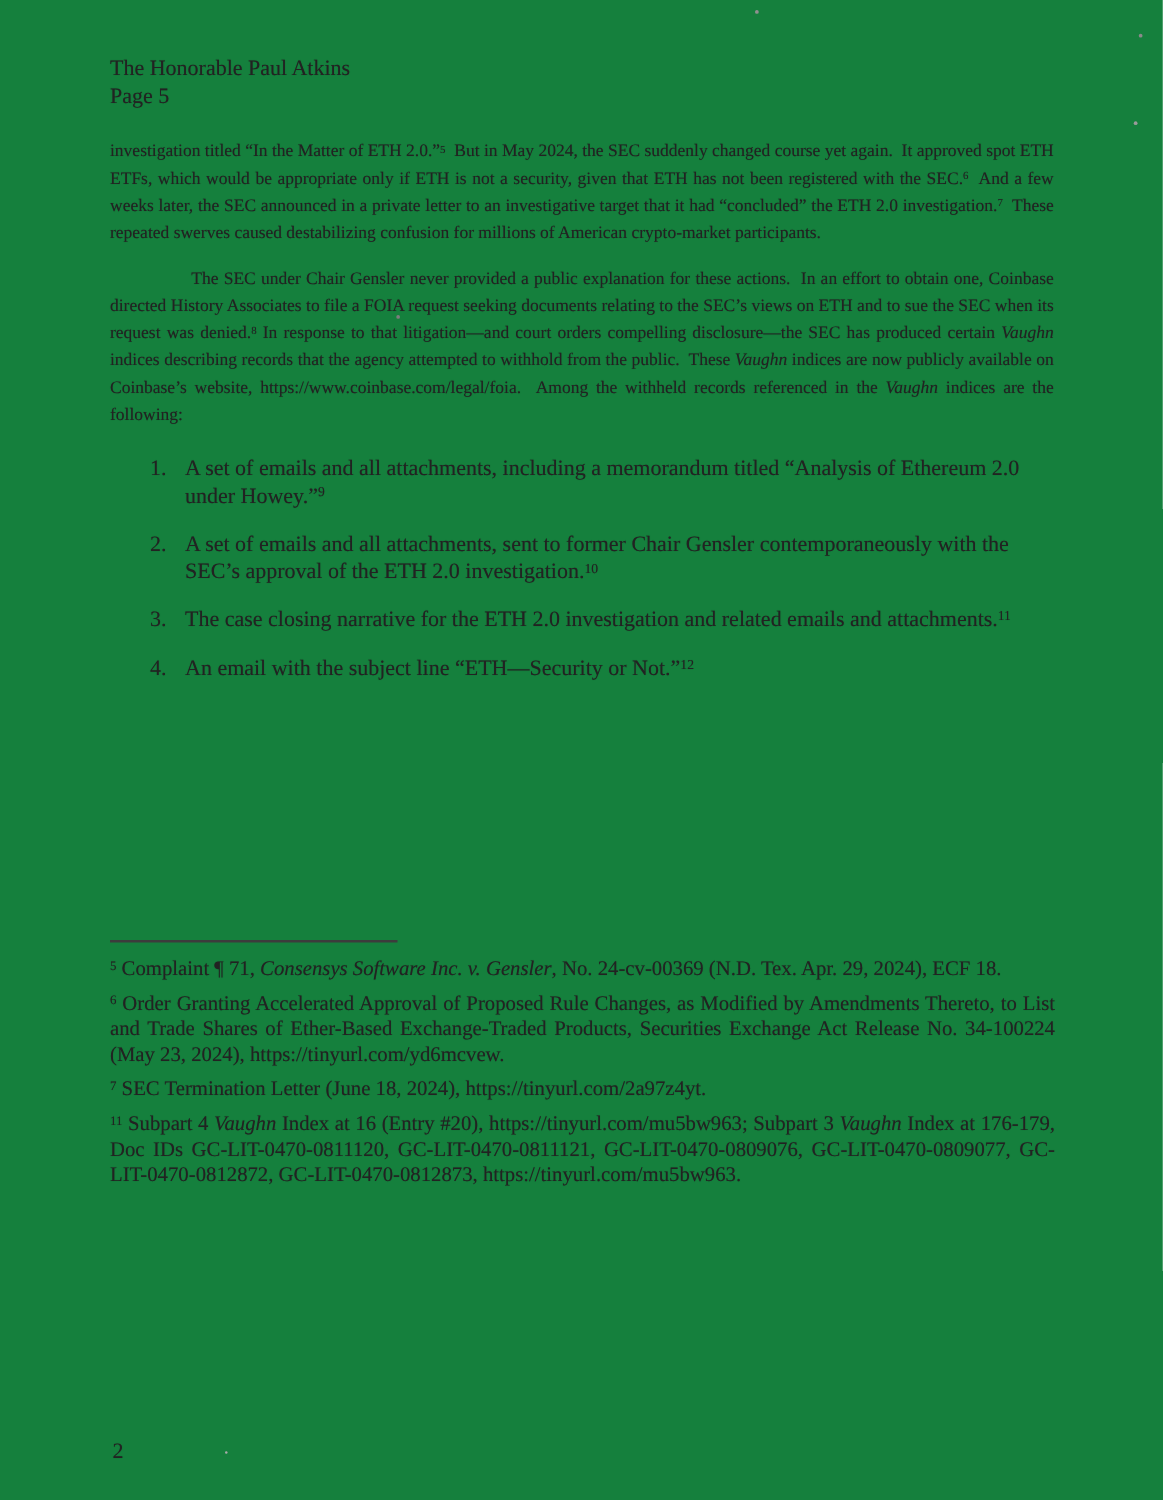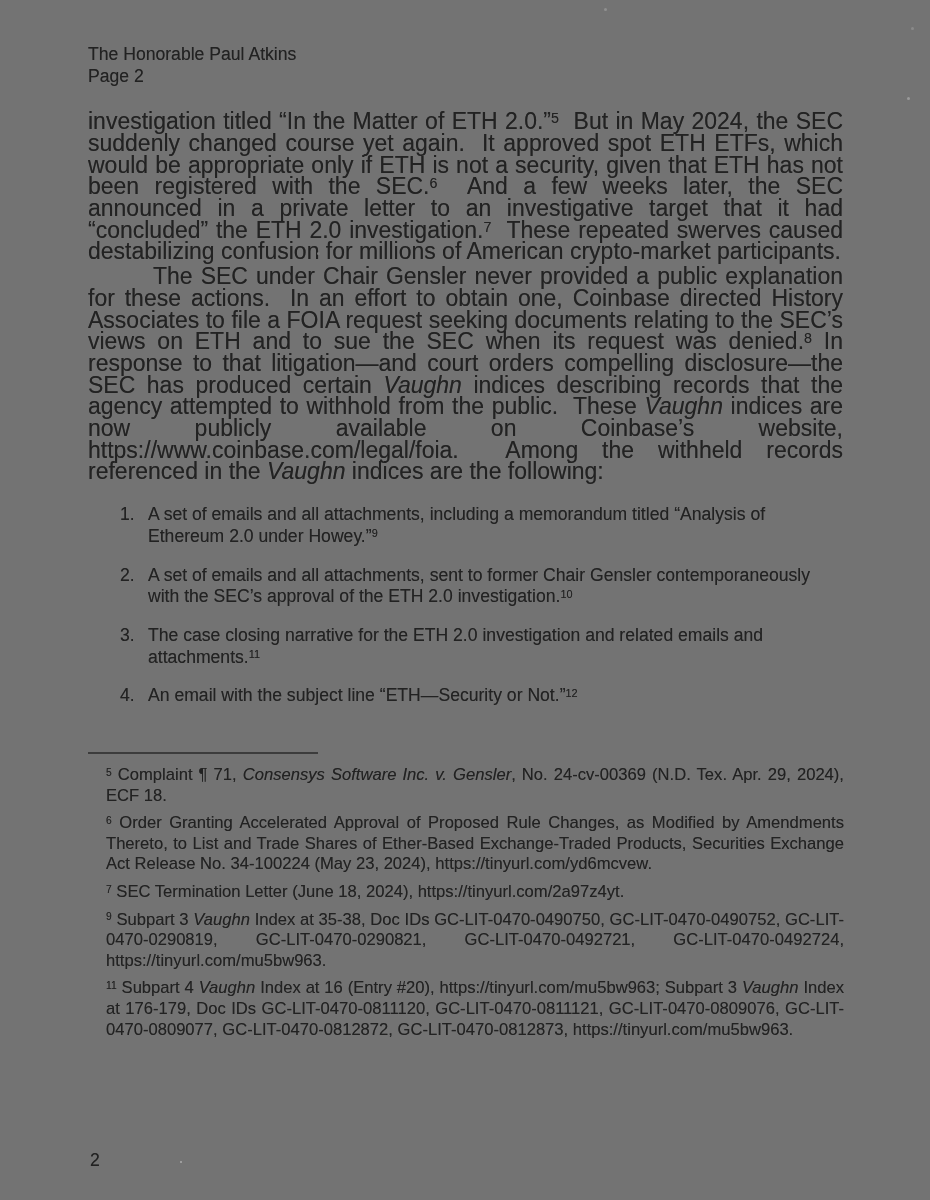--- a/index.html
+++ b/index.html
@@ -1,55 +1,55 @@
 <!DOCTYPE html>
 <html><head>
 <meta charset="utf-8">
 <style>
   html, body { margin: 0; padding: 0; }
   body { width: 930px; height: 1200px; background: #ffffff; }
   .page {
     position: relative; width: 930px; height: 1200px;
-    background: #737373; overflow: hidden;
-    font-family: Liberation Sans, sans-serif;
+    background: #15803d; overflow: hidden;
+    font-family: Liberation Serif, serif;
     color: #222; text-shadow: 0 0 0.6px rgba(30,30,30,0.45);
   }
   .content { position: absolute; left: 88px; top: 44px; width: 755px; }
   .header-block { font-size: 17.6px; line-height: 21.6px; }
   .header-block div { white-space: nowrap; }
-  .body-para { font-size: 23px; line-height: 21.7px; text-align: justify; margin: 0; }
+  .body-para { font-size: 14px; line-height: 21.7px; text-align: justify; margin: 0; }
   .p1 { margin-top: 24px; }
-  .p2 { margin-top: 3px; text-indent: 65px; }
+  .p2 { margin-top: 15px; text-indent: 65px; }
   .num-list { margin: 21px 0 0 32px; }
   .list-item { display: flex; font-size: 17.6px; line-height: 21.7px; margin-bottom: 17px; }
   .li-num { width: 28px; flex: none; }
   .li-text { flex: 1; }
   .footnotes { position: absolute; left: 88px; top: 752px; width: 756px; }
   .fn-sep { width: 230px; border-top: 2px solid #3c3c3c; margin-bottom: 11px; }
-  .footnote { font-size: 16.6px; line-height: 20.6px; text-align: justify; margin-bottom: 7px; margin-left: 18px; }
+  .footnote { font-size: 16.6px; line-height: 20.6px; text-align: justify; margin-bottom: 7px; }
   sup { font-size: 0.62em; line-height: 0; position: relative; top: -0.42em; vertical-align: baseline; }
   i { font-style: italic; }
   .page-number { position: absolute; left: 90px; top: 1150px; font-size: 17.6px; }
   .speck { position: absolute; border-radius: 50%; }
   .s1 { left: 604px; top: 8px;   width: 3px; height: 3px; background: #909090; }
   .s2 { left: 911px; top: 27px;  width: 3px; height: 3px; background: #8a8a8a; }
   .s3 { left: 907px; top: 97px;  width: 3px; height: 3px; background: #9a9a9a; }
   .s4 { left: 317px; top: 252px; width: 3px; height: 3px; background: #7d7d7d; }
   .s5 { left: 180px; top: 1161px; width: 2px; height: 2px; background: #ababab; }
 </style>
 </head>
 <body>
 
 <div class="page">
 
   <div class="content">
 
     <div class="header-block">
       <div>The Honorable Paul Atkins</div>
-      <div>Page 2</div>
+      <div>Page 5</div>
     </div>
 
     <p class="body-para p1"><span>investigation titled “In the Matter of ETH 2.0.”</span><sup>5</sup><span>&nbsp; But in May 2024, the SEC suddenly changed course yet again.&nbsp; It approved spot ETH ETFs, which would be appropriate only if ETH is not a security, given that ETH has not been registered with the SEC.</span><sup>6</sup><span>&nbsp; And a few weeks later, the SEC announced in a private letter to an investigative target that it had “concluded” the ETH 2.0 investigation.</span><sup>7</sup><span>&nbsp; These repeated swerves caused destabilizing confusion for millions of American crypto-market participants.</span></p>
 
     <p class="body-para p2"><span>The SEC under Chair Gensler never provided a public explanation for these actions.&nbsp; In an effort to obtain one, Coinbase directed History Associates to file a FOIA request seeking documents relating to the SEC’s views on ETH and to sue the SEC when its request was denied.</span><sup>8</sup><span> In response to that litigation—and court orders compelling disclosure—the SEC has produced certain </span><i>Vaughn</i><span> indices describing records that the agency attempted to withhold from the public.&nbsp; These </span><i>Vaughn</i><span> indices are now publicly available on Coinbase’s website, https://www.coinbase.com/legal/foia.&nbsp; Among the withheld records referenced in the </span><i>Vaughn</i><span> indices are the following:</span></p>
 
     <div class="num-list">
 
       <div class="list-item">
         <span class="li-num">1.</span>
@@ -72,21 +72,20 @@
       </div>
 
     </div>
   </div>
 
   <div class="footnotes">
     <div class="fn-sep"></div>
     <div class="footnote"><sup>5</sup><span> Complaint ¶ 71, </span><i>Consensys Software Inc. v. Gensler</i><span>, No. 24-cv-00369 (N.D. Tex. Apr. 29, 2024), ECF 18.</span></div>
     <div class="footnote"><sup>6</sup><span> Order Granting Accelerated Approval of Proposed Rule Changes, as Modified by Amendments Thereto, to List and Trade Shares of Ether-Based Exchange-Traded Products, Securities Exchange Act Release No. 34-100224 (May 23, 2024), https://tinyurl.com/yd6mcvew.</span></div>
     <div class="footnote"><sup>7</sup><span> SEC Termination Letter (June 18, 2024), https://tinyurl.com/2a97z4yt.</span></div>
-    <div class="footnote"><sup>9</sup><span> Subpart 3 </span><i>Vaughn</i><span> Index at 35-38, Doc IDs GC-LIT-0470-0490750, GC-LIT-0470-0490752, GC-LIT-0470-0290819, GC-LIT-0470-0290821, GC-LIT-0470-0492721, GC-LIT-0470-0492724, https://tinyurl.com/mu5bw963.</span></div>
     <div class="footnote"><sup>11</sup><span> Subpart 4 </span><i>Vaughn</i><span> Index at 16 (Entry #20), https://tinyurl.com/mu5bw963; Subpart 3 </span><i>Vaughn</i><span> Index at 176-179, Doc IDs GC-LIT-0470-0811120, GC-LIT-0470-0811121, GC-LIT-0470-0809076, GC-LIT-0470-0809077, GC-LIT-0470-0812872, GC-LIT-0470-0812873, https://tinyurl.com/mu5bw963.</span></div>
   </div>
 
   <div class="page-number">2</div>
 
   <div class="speck s1"></div>
   <div class="speck s2"></div>
   <div class="speck s3"></div>
   <div class="speck s4"></div>
   <div class="speck s5"></div>

